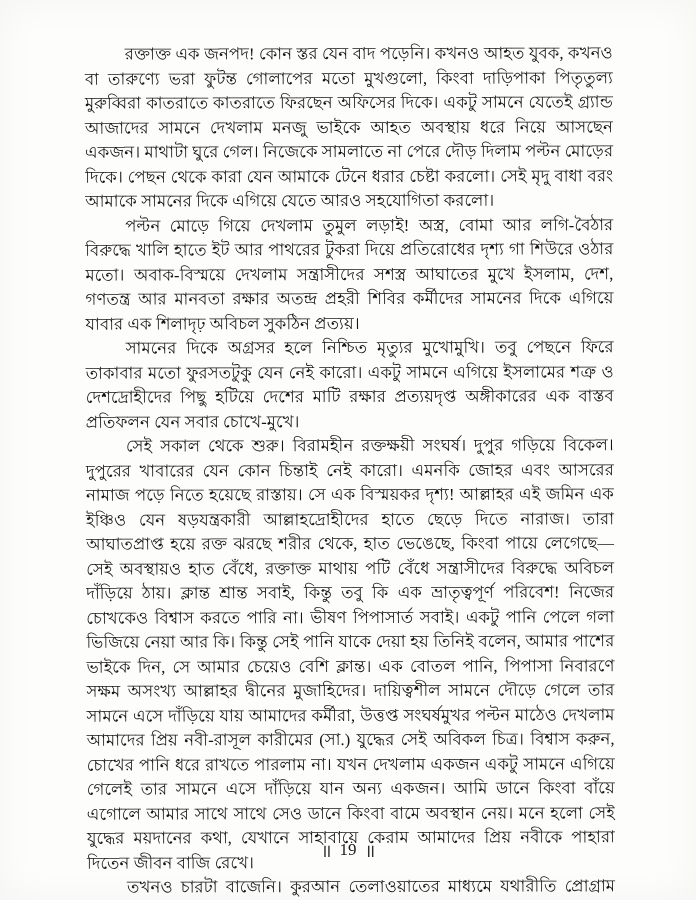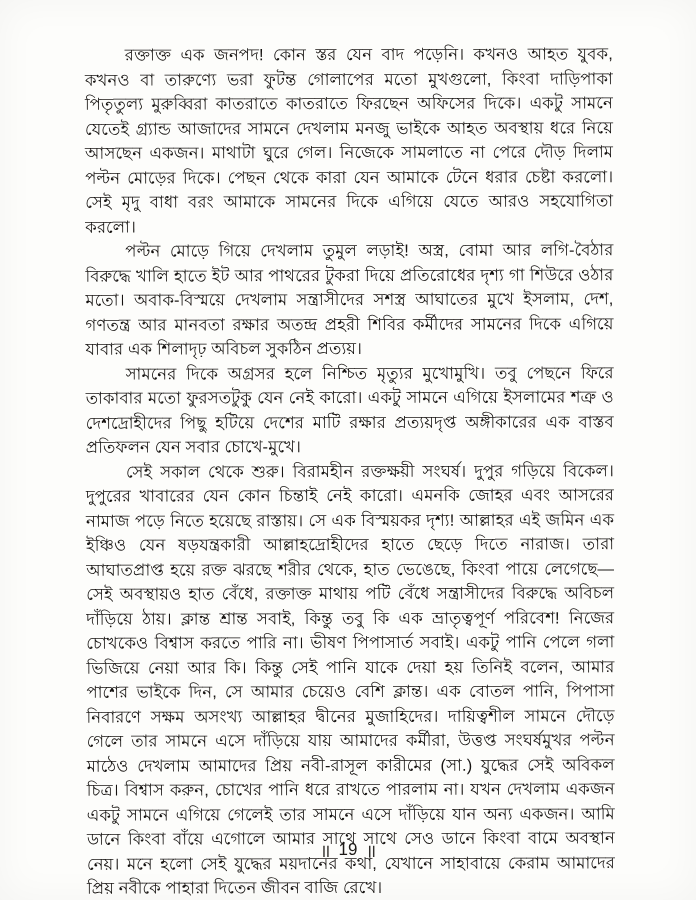--- a/index.html
+++ b/index.html
@@ -8,21 +8,21 @@
     background: #ffffff;
   }
   .page {
     position: relative;
     width: 696px;
     height: 900px;
     margin: 0 auto;
     background: #fdfdfb;
     box-shadow: inset 0 0 40px rgba(0,0,0,0.04);
     overflow: hidden;
-    font-family: Liberation Sans, sans-serif;
+    font-family: Liberation Serif, serif;
     color: #161311;
   }
   .text-block {
     position: absolute;
     top: 42px;
     left: 86px;
     width: 528px;
     font-size: 16.5px;
     line-height: 24.5px;
     text-align: justify;

